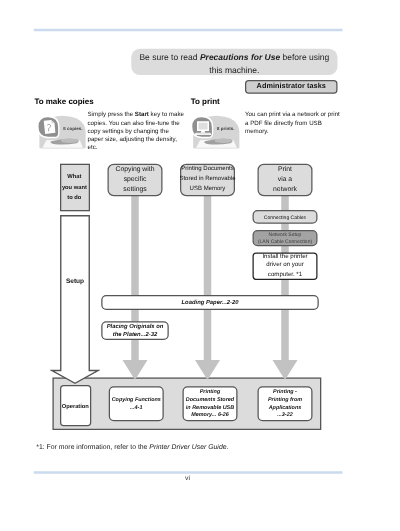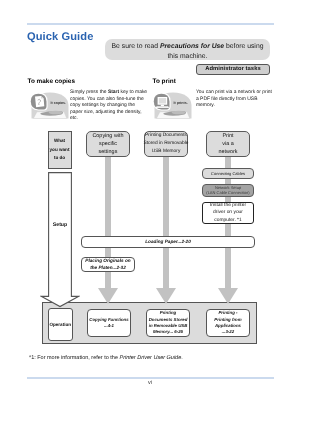--- a/index.html
+++ b/index.html
@@ -81,21 +81,20 @@
   #footnote i{font-style:italic;}
   #pagenum{position:absolute;left:0;top:380px;width:300px;text-align:center;
            font-size:5.5px;color:#333;}
 </style>
 </head>
 <body>
 
 <div class="page">
   <div class="rule" id="rule-top"></div>
 
-  <div id="title">Quick Guide</div>
 
   <div id="callout">
     <div id="callout-text">
       <span>Be sure to read </span><i>Precautions for Use</i><span> before using this machine.</span>
     </div>
   </div>
 
   <div id="admin">Administrator tasks</div>
 
   <div class="secth" id="sec-copy">To make copies</div>

